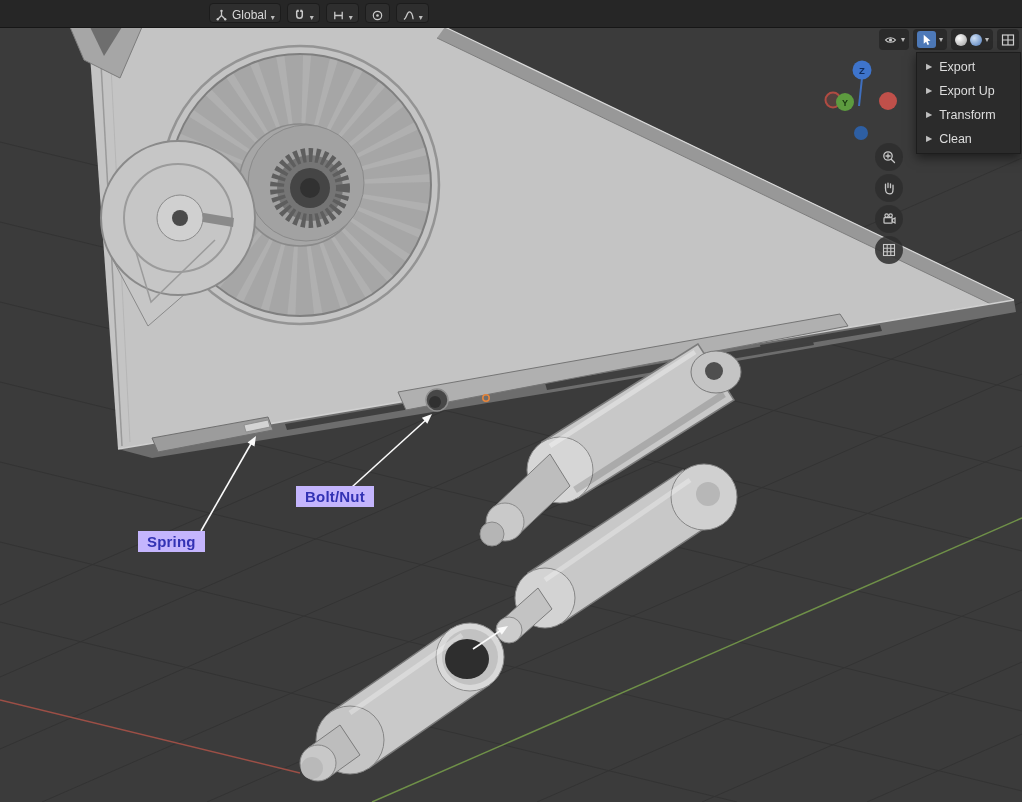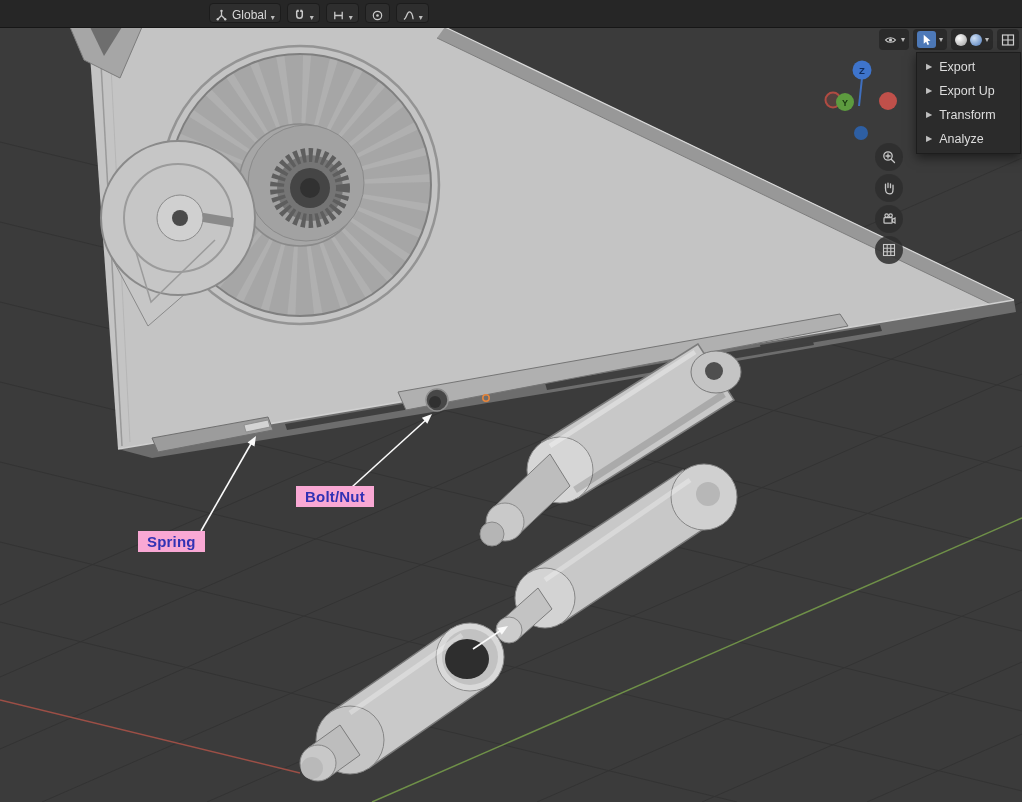--- a/index.html
+++ b/index.html
@@ -41,21 +41,21 @@
     padding:2px 0;box-sizing:border-box;
   }
   .menu-item{display:flex;align-items:center;height:24px;padding:0 9px;gap:7px;color:#dddddd;font-size:12.5px;}
   .menu-item .arr{font-size:8px;color:#c0c0c0;line-height:1;}
   
   .navcol{position:absolute;left:875px;top:143px;display:flex;flex-direction:column;gap:3px;z-index:6;}
   .navbtn{width:28px;height:28px;border-radius:50%;background:rgba(46,46,46,.85);
     display:flex;align-items:center;justify-content:center;}
   
   .anno{
-    position:absolute;background:#f9a8d4;color:#3232b4;font-weight:bold;
+    position:absolute;background:#c4b5fd;color:#3232b4;font-weight:bold;
     font-size:15px;padding:2px 9px;z-index:5;letter-spacing:.2px;
   }
   #anno-bolt{left:296px;top:486px;}
   #anno-spring{left:138px;top:531px;text-align:center;}
   
   #scene{position:absolute;top:0;left:0;z-index:1;}
   .gridline{stroke:#333333;stroke-width:1;}
 </style>
 </head>
 <body>
@@ -282,21 +282,21 @@
   <div class="menu-item">
     <span class="arr">▶</span>
     <span>Export Up</span>
   </div>
   <div class="menu-item">
     <span class="arr">▶</span>
     <span>Transform</span>
   </div>
   <div class="menu-item">
     <span class="arr">▶</span>
-    <span>Analyze</span>
+    <span>Clean</span>
   </div>
 </div>
 
 <div class="navcol">
   <div class="navbtn">
     <svg width="16" height="16" viewBox="0 0 16 16" stroke="#c8c8c8" stroke-width="1.3" fill="none" stroke-linecap="round">
       <circle cx="7" cy="7" r="4.2"></circle>
         <line x1="10.2" y1="10.2" x2="13.5" y2="13.5"></line>
       <line x1="5" y1="7" x2="9" y2="7"></line>
         <line x1="7" y1="5" x2="7" y2="9"></line>

